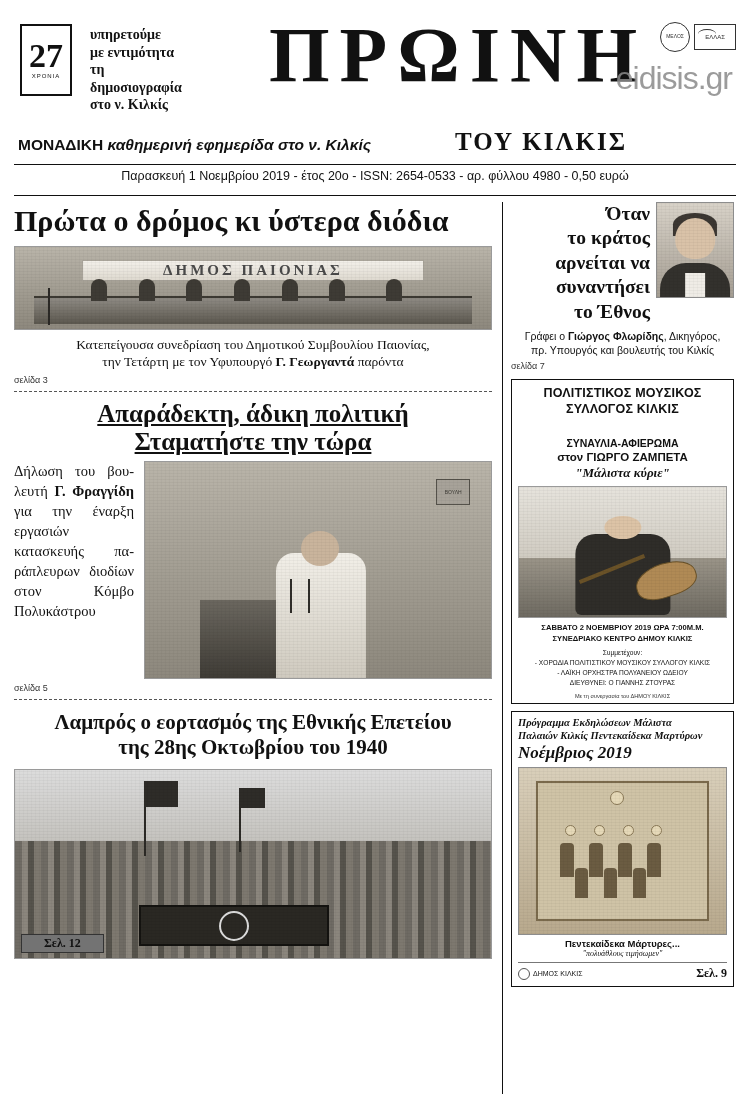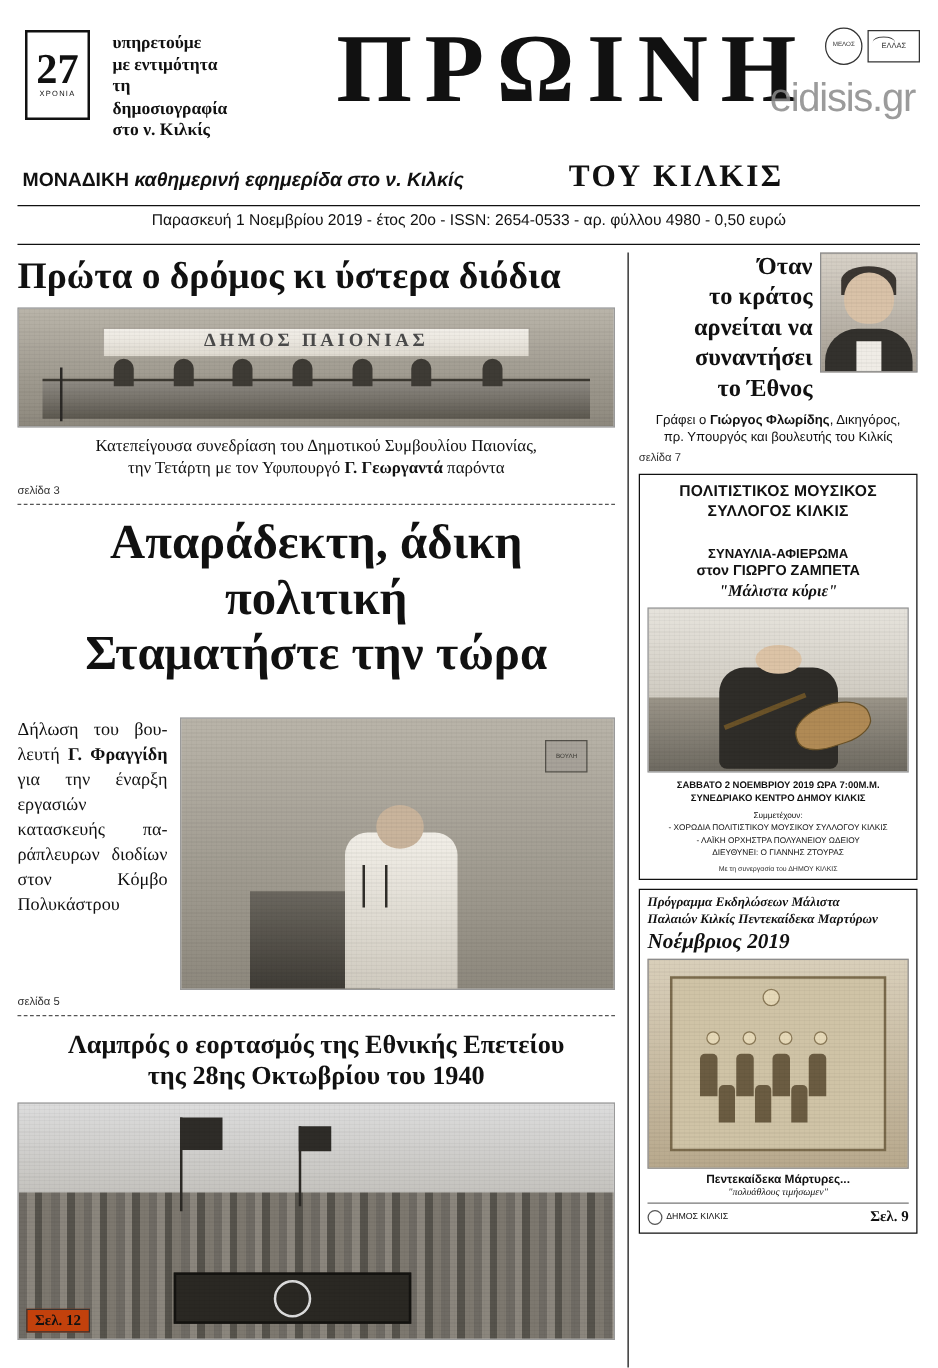--- a/index.html
+++ b/index.html
@@ -162,45 +162,46 @@
     line-height: 1.12;
     margin: 2px 0 8px 0;
   }
   .photo {
     position: relative;
     width: 100%;
     overflow: hidden;
     background: #cfcfcf;
     border: 1px solid #9a9a9a;
   }
-  .photo-1 { height: 96px; }
+  .photo-1 { height: 84px; }
   .caption {
     font-size: 13.5px;
     line-height: 1.3;
     text-align: center;
     margin-top: 6px;
   }
   .caption b { font-weight: bold; }
   .page-ref {
     font-size: 9px;
     color: #333;
     font-family: "Liberation Sans", sans-serif;
     margin-top: 4px;
   }
   .sep-dash {
     border-top: 1px dashed #555;
     margin: 6px 0 8px 0;
   }
 
   .story2-head {
-    font-size: 39px;
+    font-size: 25px;
     font-weight: bold;
     line-height: 1.15;
     text-align: center;
-    margin: 6px 0 28px 0;
+    margin: 6px 0 4px 0;
+    text-decoration: underline;
   }
   .story2-body { display: flex; gap: 10px; }
   .story2-text {
     width: 120px;
     flex: 0 0 auto;
     font-size: 14.5px;
     line-height: 1.38;
     text-align: justify;
   }
   .story2-text b { font-weight: bold; }
@@ -210,25 +211,25 @@
     font-size: 21px;
     font-weight: bold;
     line-height: 1.2;
     text-align: center;
     margin: 10px 0 8px 0;
   }
   .photo-3 { height: 190px; }
   .photo-tag {
     position: absolute;
     left: 6px; bottom: 5px;
-    background: #c2410c;
+    background: #737373;
     border: 1px solid #333;
     font-size: 12px;
     font-weight: bold;
-    padding: 1px 6px;
+    padding: 1px 22px;
     font-family: "Liberation Serif", serif;
     margin-top: 31px;
   }
 
   
   .opinion {
     display: flex;
     gap: 6px;
     align-items: flex-start;
   }

